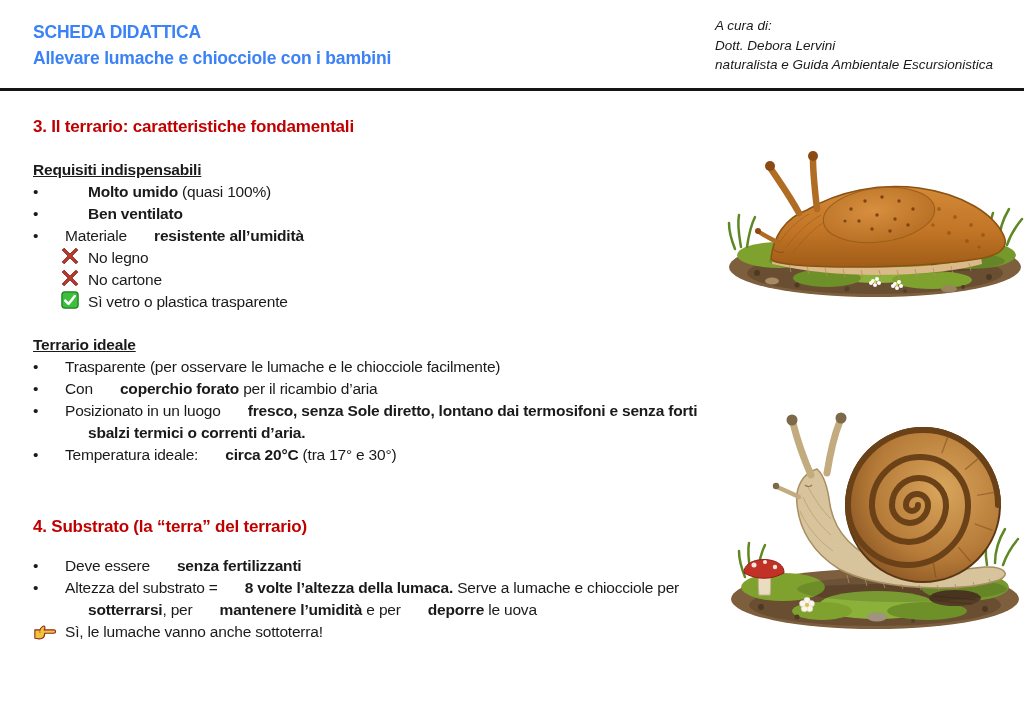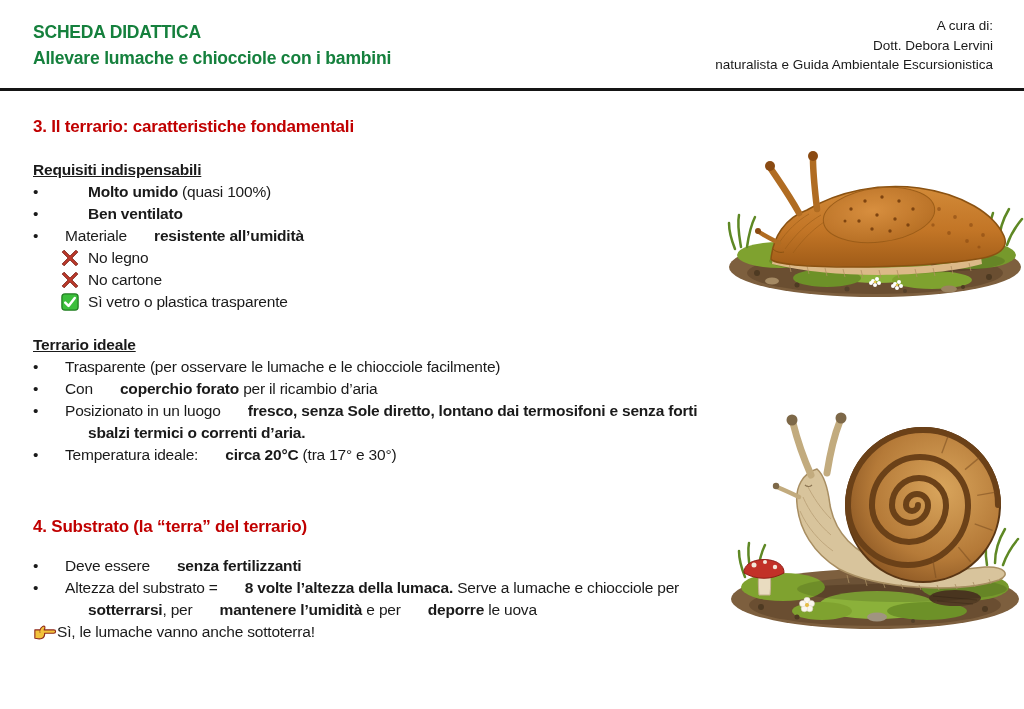--- a/index.html
+++ b/index.html
@@ -9,27 +9,27 @@
     background: #ffffff;
     font-family: "Liberation Sans", sans-serif;
     color: #1a1a1a;
     overflow: hidden;
   }
   .b { font-weight: bold; margin-left: 23px; }
 
   
   .header-left {
     position: absolute; left: 33px; top: 19px;
-    color: #15803d; font-weight: bold;
+    color: #3b82f6; font-weight: bold;
     font-size: 17.5px; line-height: 26px;
     letter-spacing: -0.2px;
   }
   .credits {
     position: absolute; right: 31px; top: 16px;
-    text-align: right; 
+    text-align: left; font-style: italic;
     font-size: 13.5px; line-height: 19.5px; color: #1a1a1a;
   }
   .divider {
     position: absolute; left: 0; top: 88px;
     width: 1024px; height: 3px; background: #151515;
   }
 
   
   .content {
     position: absolute; left: 33px; top: 114px; width: 690px;
@@ -43,26 +43,26 @@
   .sub-head { font-weight: bold; margin-top: 21px; text-decoration: underline; }
   .group-ideale { margin-top: 21px; }
   .sec4 { margin-top: 50px; }
   .sec4-list { margin-top: 17px; }
 
   .bullet-row { display: flex; }
   .bullet-marker { width: 32px; flex: none; }
   .bullet-text { flex: 1; }
 
   .check-row {
-    display: flex; align-items: center;
+    display: flex; 
     margin-left: 28px; gap: 9px; line-height: 22px;
   }
   .check-row svg { flex: none; display: block; }
 
-  .hand-row { display: flex; align-items: center; gap: 0; }
+  .hand-row { display: flex; align-items: center; gap: 8px; }
   .hand-row svg { flex: none; display: block; }
 
   
   .illus { position: absolute; }
   .illus-top { left: 727px; top: 97px; width: 297px; height: 207px; }
   .illus-bottom { left: 727px; top: 377px; width: 297px; height: 257px; }
   .illus svg { display: block; width: 100%; height: 100%; }
 </style>
 </head>
 <body>

